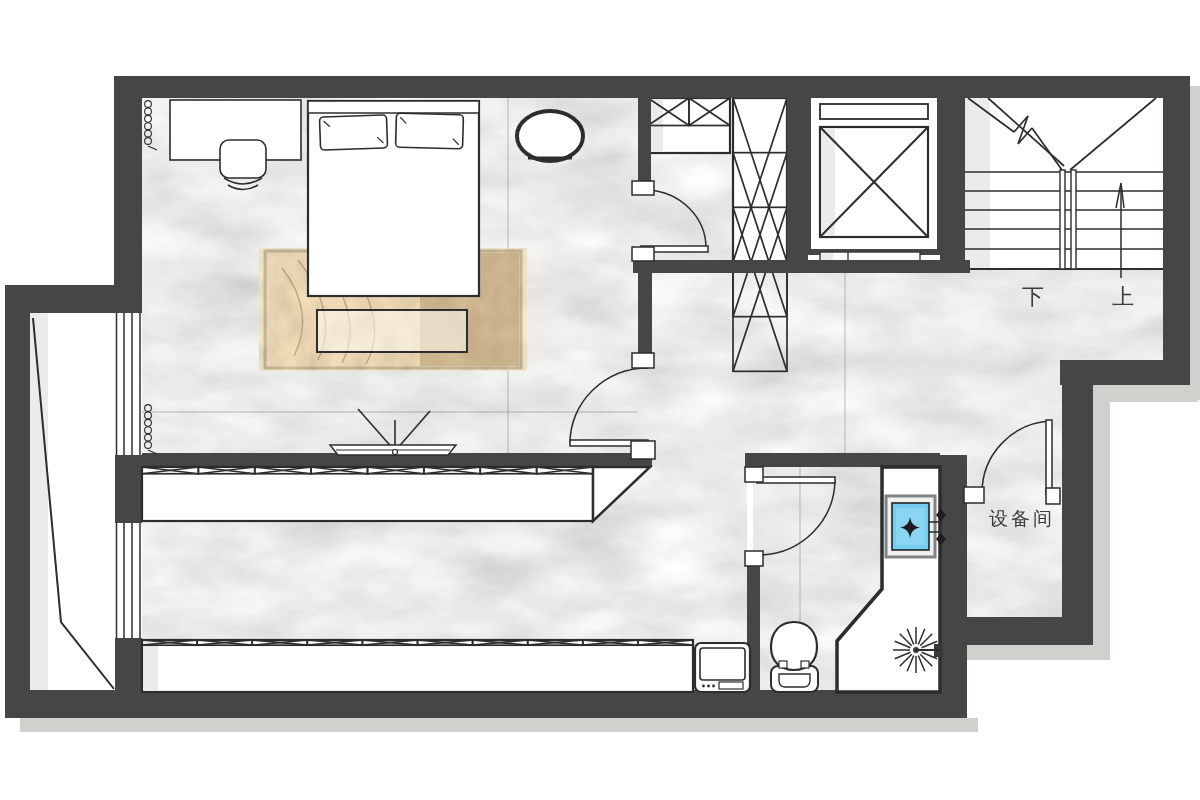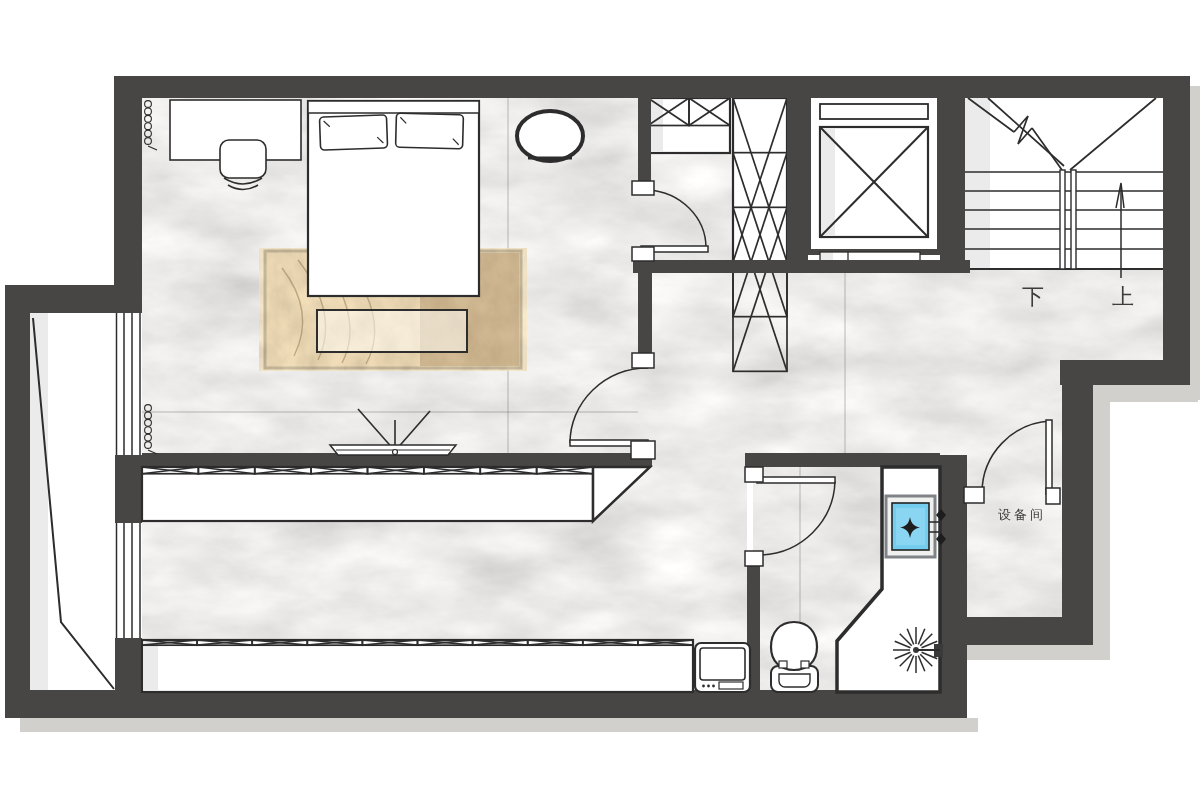--- a/index.html
+++ b/index.html
@@ -1,21 +1,21 @@
 <!DOCTYPE html>
 <html style="--wall: #484644; --line: #2d2d2d; --shadow: #d2d0cd; --rug: #c9b394; --rug-dark: #9d7f58; --sink: #74ccee; --paper: #ffffff;"><head>
 <meta charset="utf-8">
 <style>
   html,body{margin:0;padding:0;background:#fff;}
   #plan{position:relative;width:1200px;height:800px;background:var(--paper,#fff);overflow:hidden;
         font-family:"DejaVu Sans","Liberation Sans",sans-serif;}
   #plan svg{position:absolute;left:0;top:0;}
   .lbl{position:absolute;color:#3d3c3b;text-align:center;user-select:none;}
   .lbl.big{font-size:22px;}
-  .lbl.room{font-size:13px;letter-spacing:3px;}
+  .lbl.room{font-size:19px;letter-spacing:3px;}
   .wallrect{fill:var(--wall,#484644);}
   .shadow{fill:var(--shadow,#d2d0cd);}
   .white{fill:#ffffff;}
   .ln{stroke:var(--line,#2d2d2d);fill:none;}
   .lnf{stroke:var(--line,#2d2d2d);fill:#ffffff;}
   .band{fill:rgba(60,60,60,0.10);}
   .joint{stroke:rgba(110,105,100,0.30);stroke-width:1.5;}
   .xl{stroke:var(--line,#2d2d2d);stroke-width:1.7;fill:none;}
   .cellf{fill:#fff;stroke:var(--line,#2d2d2d);stroke-width:2.2;}
   .mar{fill:#d8d5d2;filter:url(#fm);}

